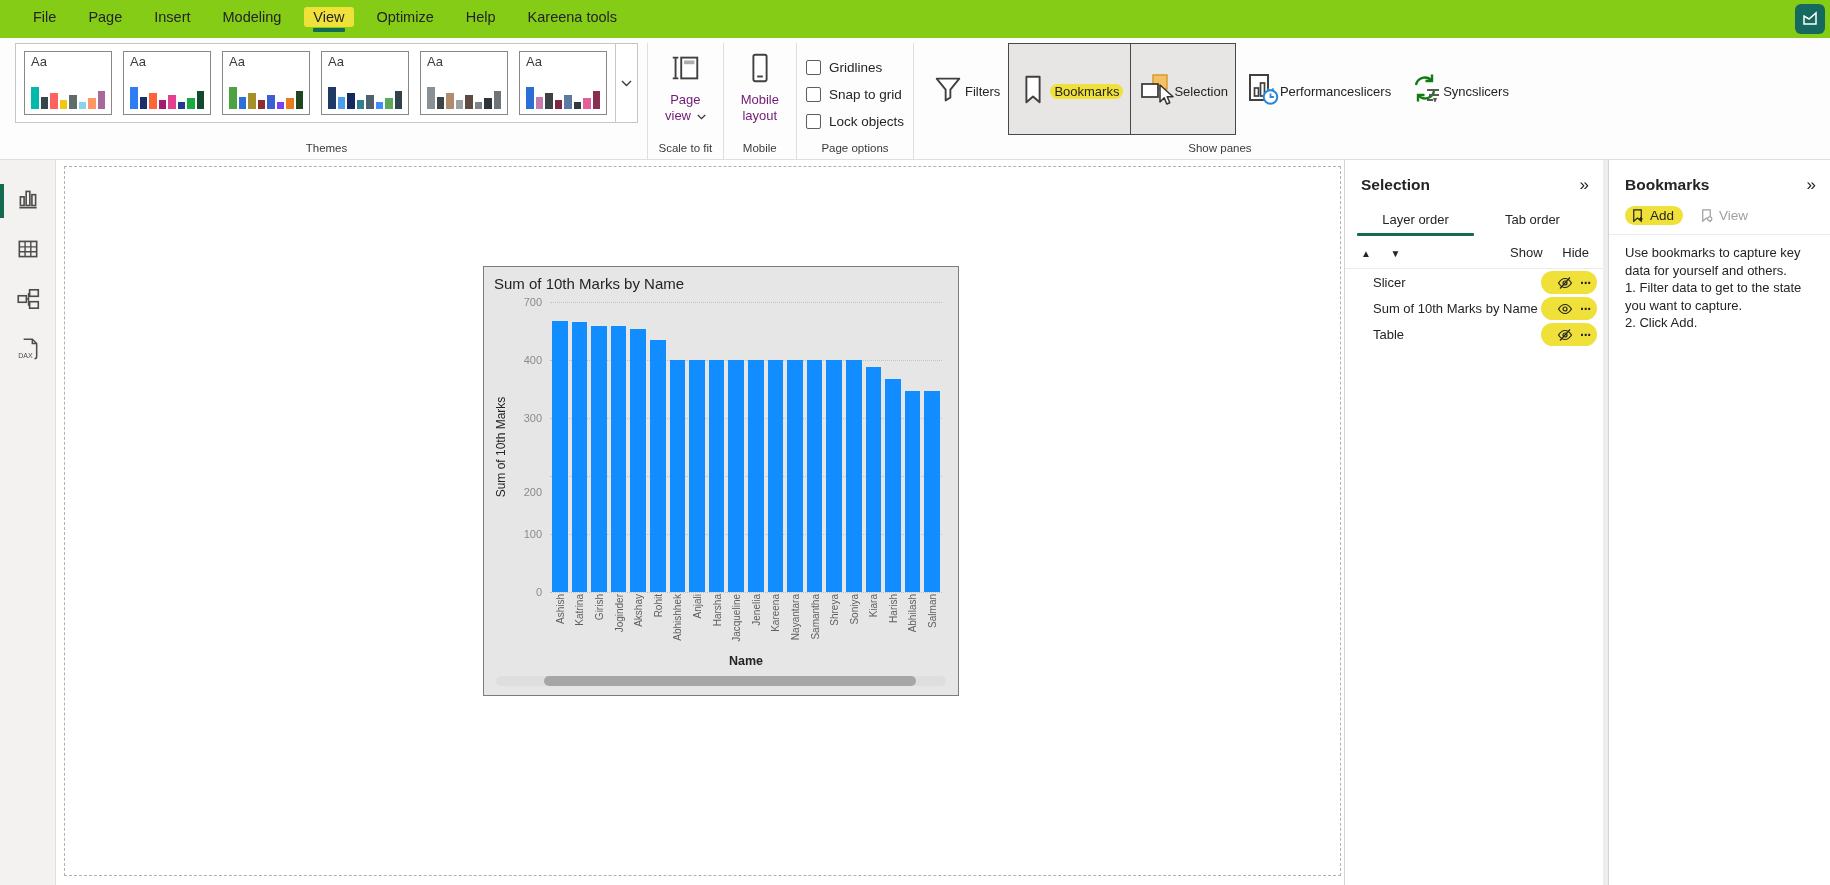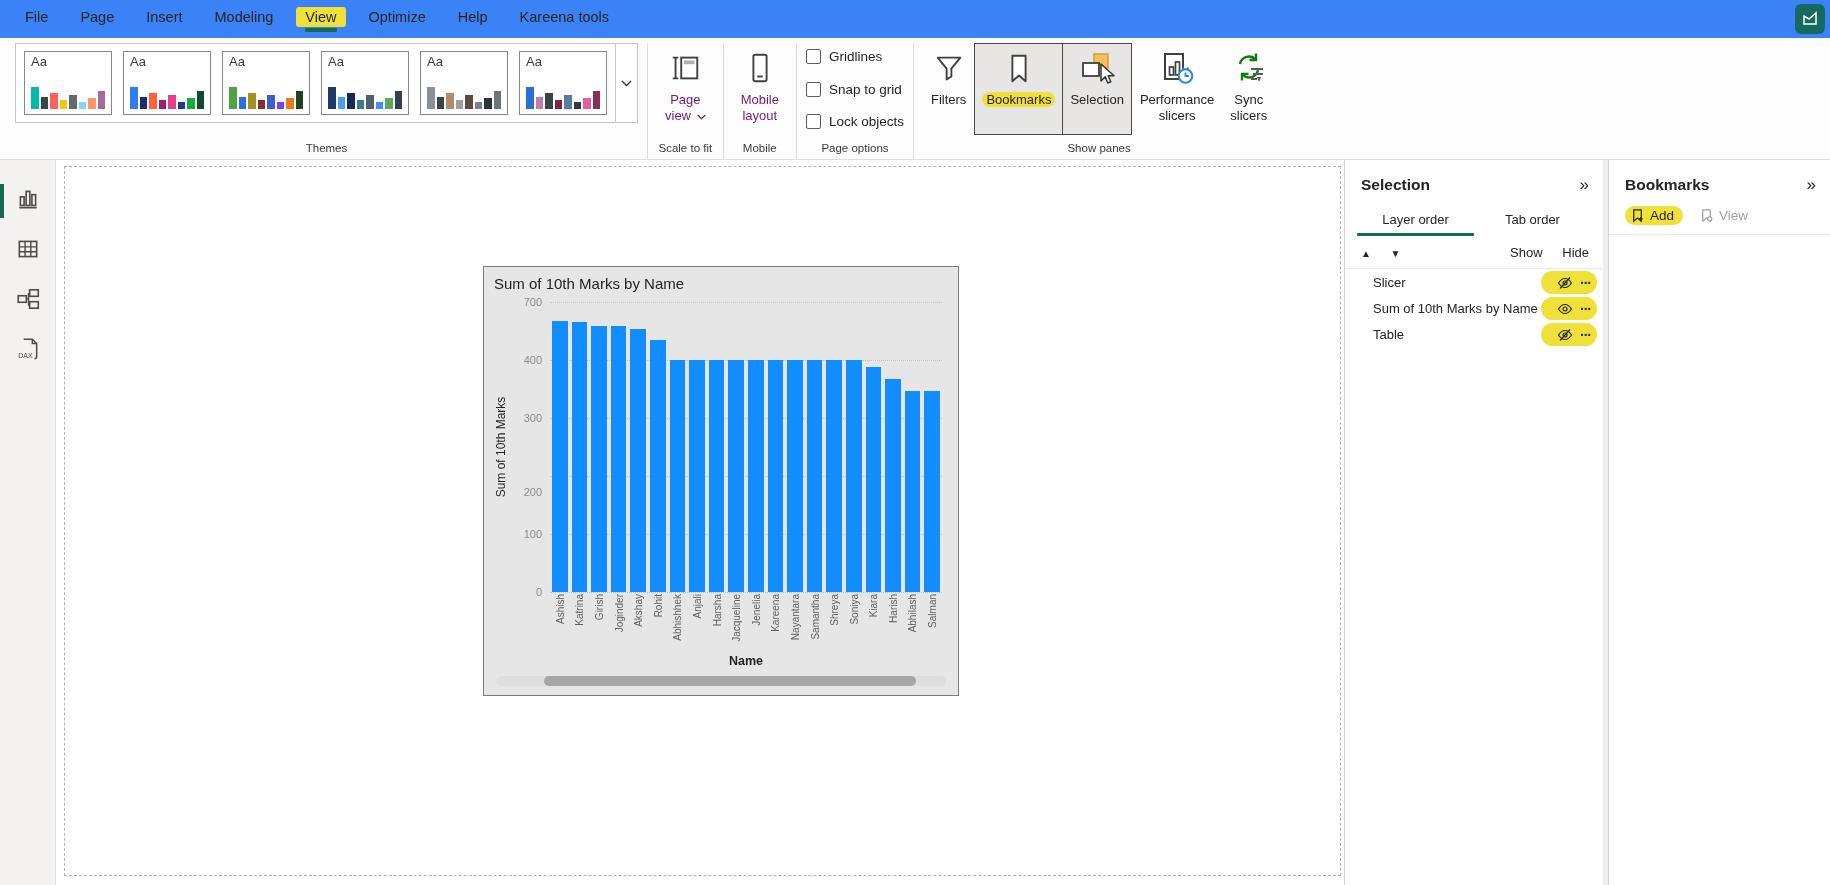--- a/index.html
+++ b/index.html
@@ -1,20 +1,20 @@
 <!DOCTYPE html>
 <html><head>
 <meta charset="utf-8">
 <style>
   *{box-sizing:border-box;margin:0;padding:0}
   html,body{width:1830px;height:885px;overflow:hidden;background:#fff;
     font-family:"Liberation Sans",sans-serif;color:#252423}
 
   
-  .menubar{height:38px;display:flex;align-items:center;padding-left:16px;background:#3b82f6;position:relative}
+  .menubar{height:38px;display:flex;align-items:center;padding-left:24px;background:#84cc16;position:relative}
   .menu-item{font-size:14.5px;margin-right:14px;cursor:default;text-align:center}
   .mi-label{display:inline-block;padding:2px 9px;border-radius:3px}
   .mi-underline{height:4px;margin:1px 9px 0;border-radius:1px;background:transparent}
   .menu-item.active .mi-label{background:#f0e13a}
   .menu-item.active .mi-underline{background:#156a52}
   .app-icon{position:absolute;right:5px;top:4px;width:30px;height:30px;border-radius:6px;
     background:#15695e;display:flex;align-items:center;justify-content:center}
 
   
   .ribbon{height:122px;background:#fdfdfd;border-bottom:1px solid #e1dfdd;display:flex;padding:5px 6px 0}
@@ -28,26 +28,26 @@
   .theme-card{width:88px;height:64px;border:1px solid #8a8886;background:#fff;position:relative;padding:2px 6px}
   .tc-aa{font-size:13px;color:#3b3a39}
   .tc-bars{position:absolute;left:6px;right:6px;bottom:5px;height:28px;display:flex;align-items:flex-end;gap:2px}
   .tc-bar{flex:1}
   .gallery-chevron{width:22px;border-left:1px solid #c8c6c4;display:flex;align-items:center;justify-content:center;background:#fff}
 
   .rbtn-big{display:flex;flex-direction:column;align-items:center;font-size:13px;line-height:16px;
     padding:5px 8px 0;color:#701a75;text-align:center}
   .rbtn-big .ric{height:40px;display:flex;align-items:center;justify-content:center;margin-bottom:4px}
 
-  .chk-col{display:flex;flex-direction:column;justify-content:space-between;height:92px}
+  .chk-col{display:flex;flex-direction:column;justify-content:flex-end;height:92px}
   .chk{display:flex;align-items:center;height:27px;font-size:13.5px}
   .chk-box{width:15px;height:15px;border:1px solid #605e5c;background:#fff;margin-right:8px;border-radius:2px}
 
   .sp-buttons{display:flex;height:92px}
-  .sp-btn{display:flex;flex-direction:column;align-items:center;font-size:13px;line-height:16px;
+  .sp-btn{display:flex;align-items:center;font-size:13px;line-height:16px;
     padding:5px 7px 0;text-align:center;border:1px solid transparent}
   .sp-btn .ric{height:40px;display:flex;align-items:center;justify-content:center;margin-bottom:3px}
   .sp-btn.sel{background:#e8e6e4;border:1px solid #4a4948}
   .sp-btn.sel + .sp-btn.sel{margin-left:-1px}
   .hl-pill{background:#f0e13a;border-radius:9px;padding:0 4px}
 
   
   .main-row{display:flex;height:725px}
   .sidebar{width:56px;background:#f3f2f1;border-right:1px solid #e1dfdd;display:flex;flex-direction:column;
     align-items:center;padding-top:16px;position:relative}
@@ -589,15 +589,20 @@
         <span>Add</span>
       </span>
       <span class="bm-view">
         <svg width="15" height="15" viewBox="0 0 16 16">
           <path d="M4 2h8v12l-4-3.4L4 14z" fill="none" stroke="#a19f9d" stroke-width="1.3"></path>
           <circle cx="11.5" cy="11.5" r="2.2" fill="#fff" stroke="#a19f9d" stroke-width="1.2"></circle>
         </svg>
         <span>View</span>
       </span>
     </div>
+    <div class="bm-help" id="bm-help">
+        <p>Use bookmarks to capture key data for yourself and others.</p>
+        <p>1. Filter data to get to the state you want to capture.</p>
+        <p>2. Click Add.</p>
+      </div>
   </div>
 
 </div>
 
 </body></html>

